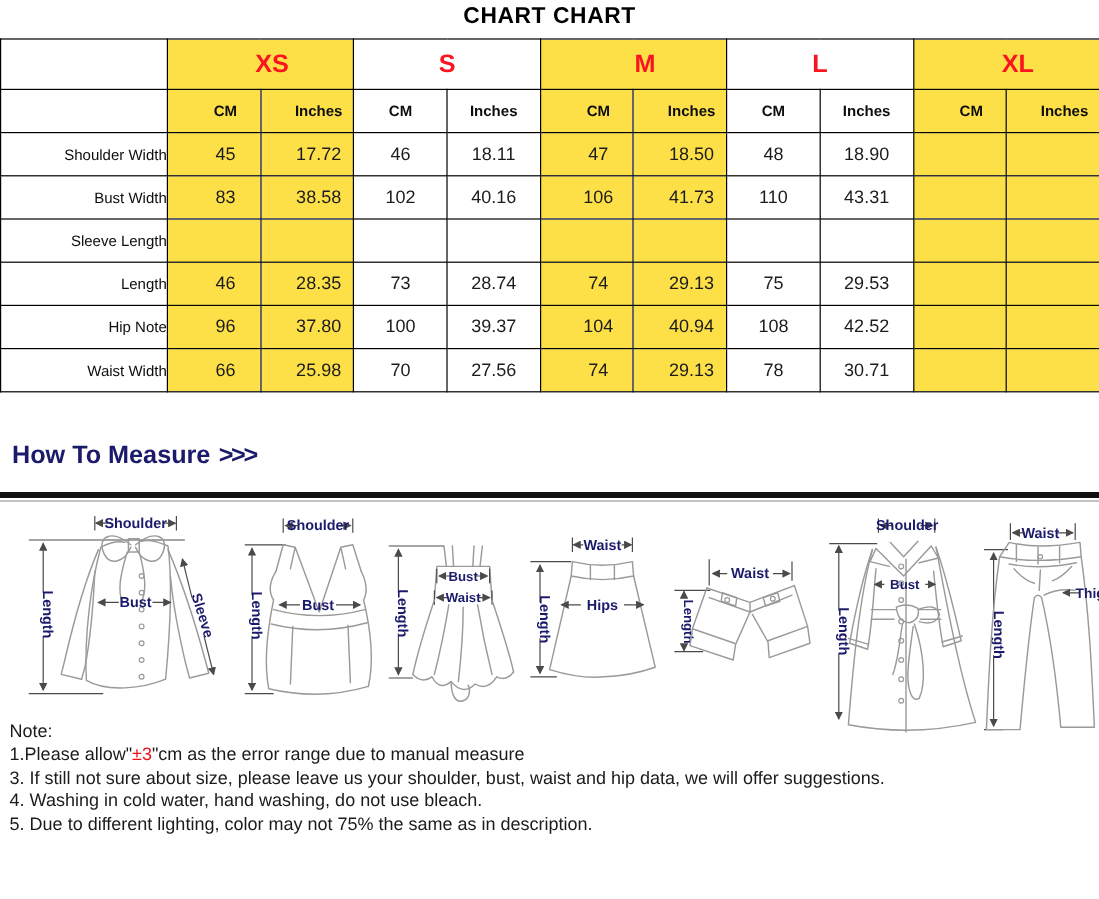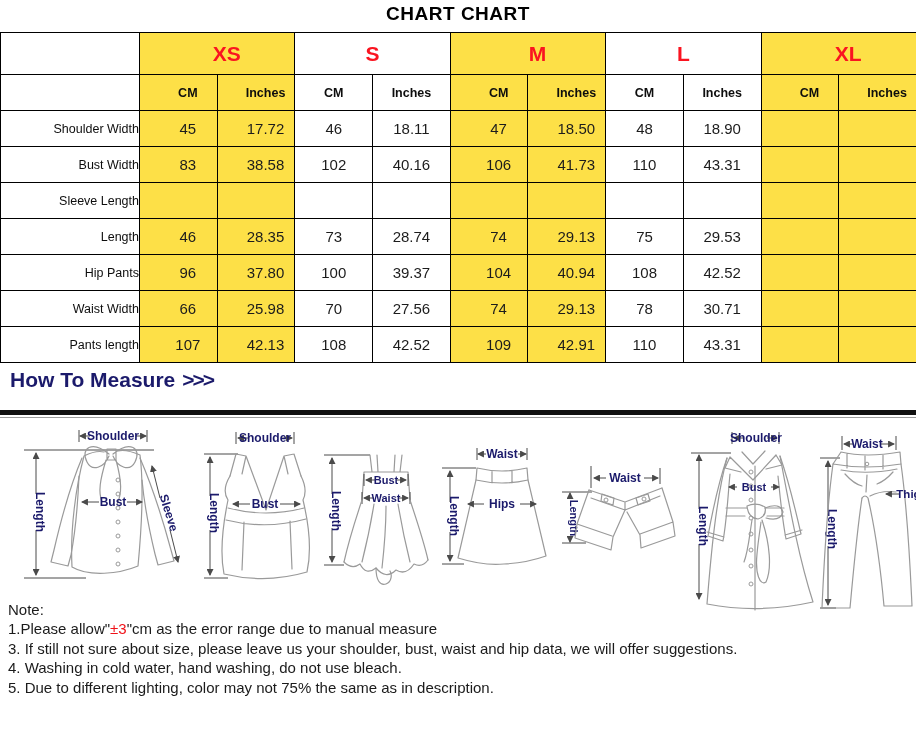--- a/index.html
+++ b/index.html
@@ -132,21 +132,21 @@
     <td>73</td>
     <td>28.74</td>
     <td class="g">74</td>
     <td class="g">29.13</td>
     <td>75</td>
     <td>29.53</td>
     <td class="g"></td>
     <td class="g"></td>
   </tr>
   <tr class="data-row">
-    <th>Hip Pants</th>
+    <th>Hip Note</th>
     <td class="g">96</td>
     <td class="g">37.80</td>
     <td>100</td>
     <td>39.37</td>
     <td class="g">104</td>
     <td class="g">40.94</td>
     <td>108</td>
     <td>42.52</td>
     <td class="g"></td>
     <td class="g"></td>
@@ -154,33 +154,20 @@
   <tr class="data-row">
     <th>Waist Width</th>
     <td class="g">66</td>
     <td class="g">25.98</td>
     <td>70</td>
     <td>27.56</td>
     <td class="g">74</td>
     <td class="g">29.13</td>
     <td>78</td>
     <td>30.71</td>
-    <td class="g"></td>
-    <td class="g"></td>
-  </tr>
-  <tr class="data-row">
-    <th>Pants length</th>
-    <td class="g">107</td>
-    <td class="g">42.13</td>
-    <td>108</td>
-    <td>42.52</td>
-    <td class="g">109</td>
-    <td class="g">42.91</td>
-    <td>110</td>
-    <td>43.31</td>
     <td class="g"></td>
     <td class="g"></td>
   </tr>
   </tbody>
 </table>
 
 <div class="htm-heading"><span>How To Measure</span><span class="arrows">&gt;&gt;&gt;</span></div>
 <div class="rule-black"></div>
 <div class="rule-gray"></div>
 

